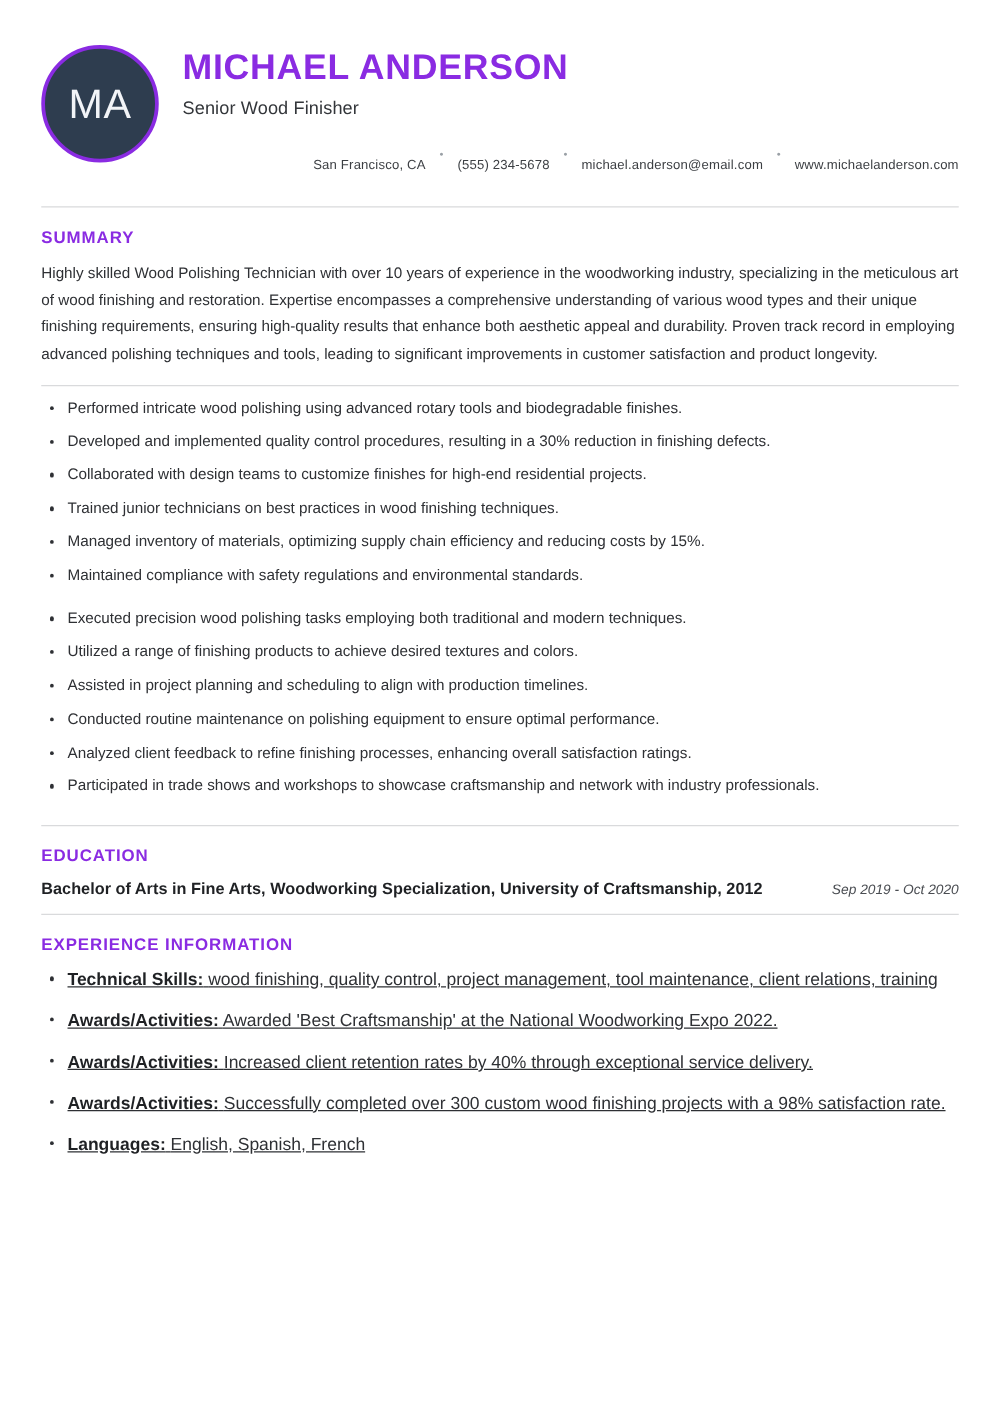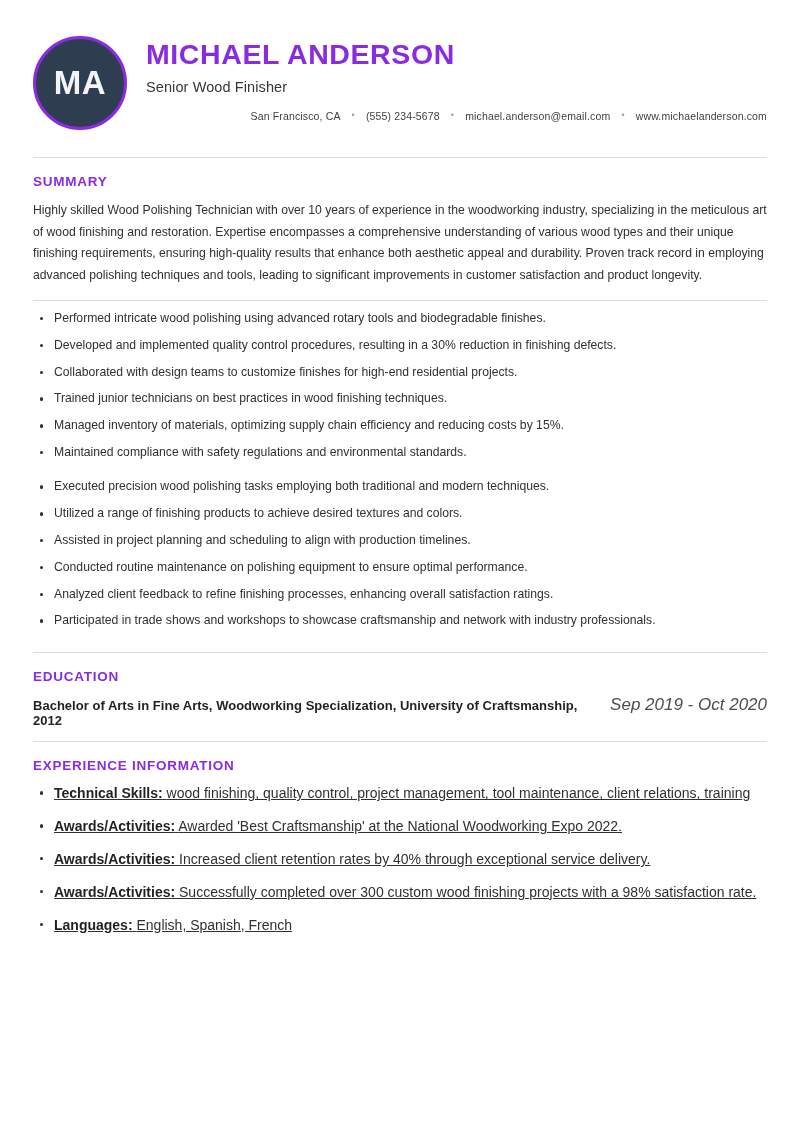--- a/index.html
+++ b/index.html
@@ -42,21 +42,21 @@
     display: flex;
     align-items: center;
     justify-content: center;
     margin-right: 19px;
     margin-top: 2px;
   }
 
   .avatar-initials {
     color: #f2f4f7;
     font-size: 33px;
-    font-weight: 700;
+    font-weight: 400;
     letter-spacing: 0.5px;
     text-align: right;
   }
 
   .header-text {
     flex: 1;
     padding-top: 5px;
   }
 
   .full-name {
@@ -79,21 +79,21 @@
     margin-top: 15px;
     display: flex;
     justify-content: flex-end;
     align-items: center;
     flex-wrap: wrap;
     font-size: 10.5px;
     color: #3c3f43;
     letter-spacing: 0.15px;
   }
 
-  .contact-item { white-space: nowrap; }
+  .contact-item { white-space: nowrap; margin-top: 16px; }
 
   .contact-sep {
     color: #9aa0a6;
     margin: 0 11px;
     font-size: 9px;
     line-height: 1;
   }
 
   
   .section { padding-top: 13px; }
@@ -188,21 +188,21 @@
   }
 
   .edu-degree {
     font-size: 13px;
     font-weight: bold;
     color: #1f2124;
     letter-spacing: 0.02px;
   }
 
   .edu-dates {
-    font-size: 17px;
+    font-size: 11px;
     font-style: italic;
     color: #4a4d52;
     white-space: nowrap;
   }
 
   
   ul.info-list { list-style: none; }
 
   ul.info-list li {
     position: relative;

